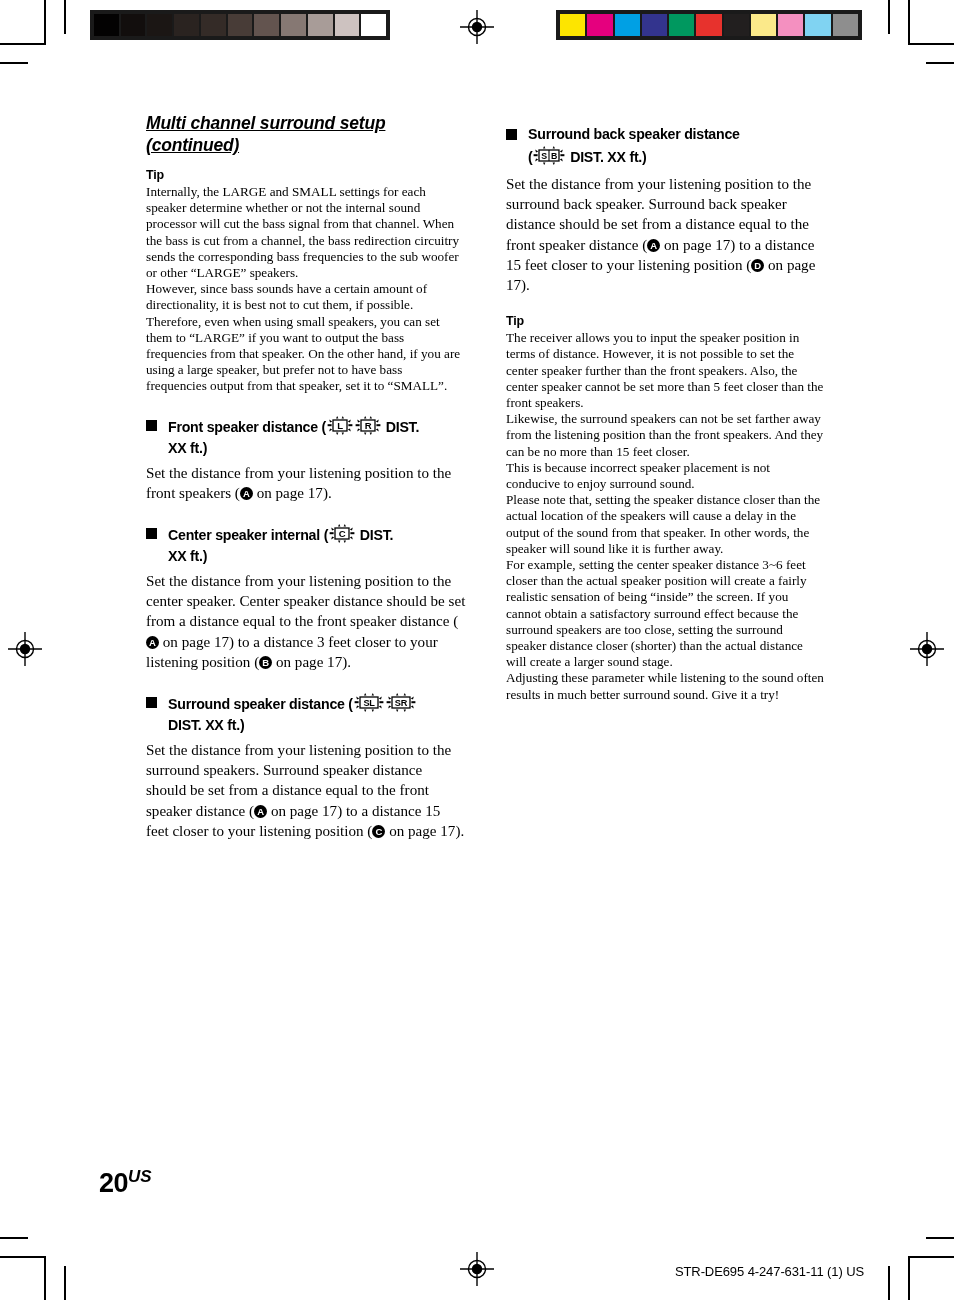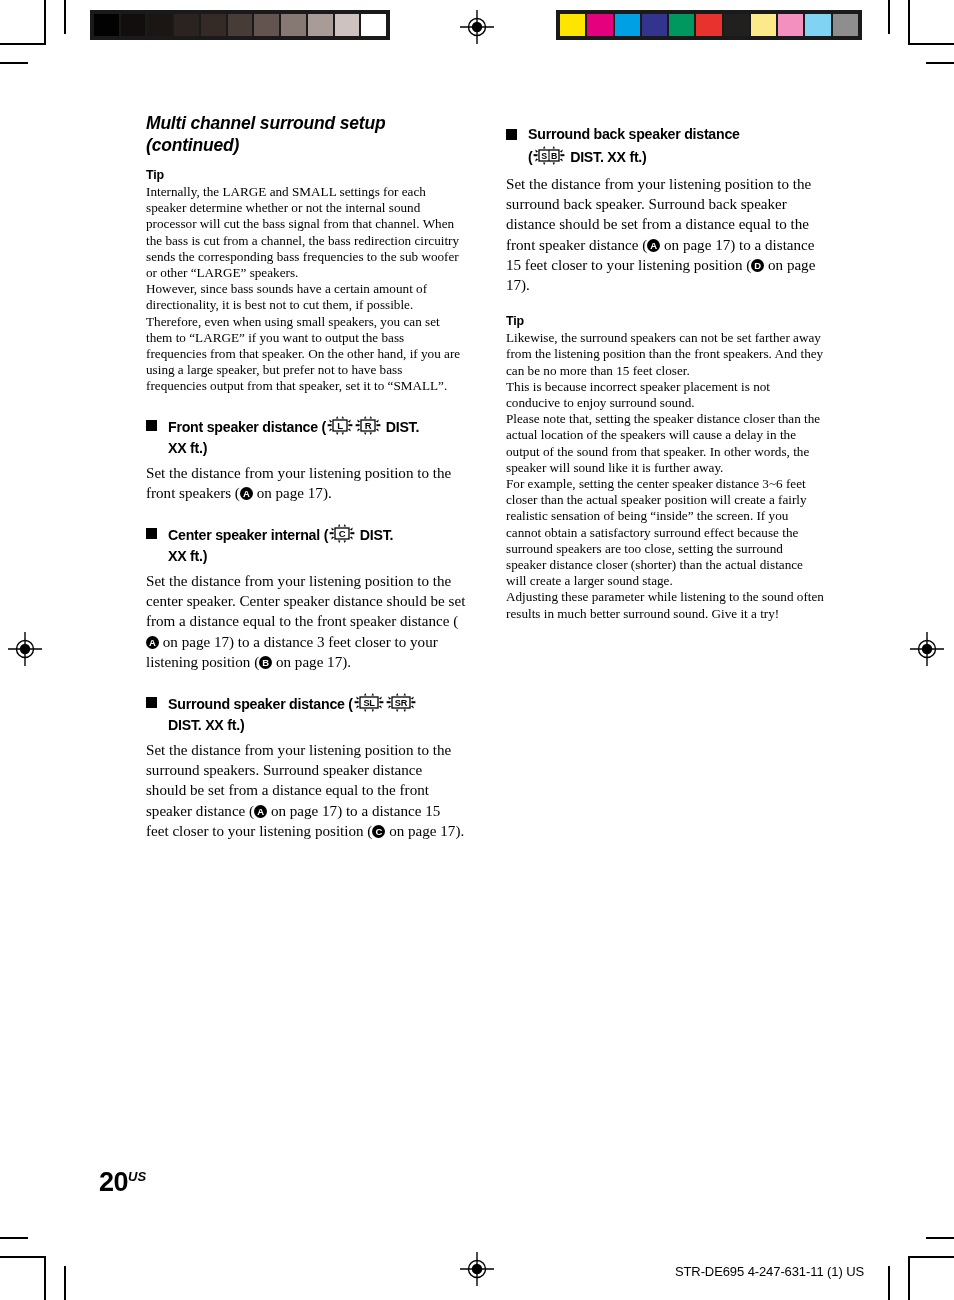--- a/index.html
+++ b/index.html
@@ -55,21 +55,21 @@
 
   h1.title {
     font-family: "Liberation Sans", sans-serif;
     font-weight: bold;
     font-style: italic;
     font-size: 17.5px;
     line-height: 22px;
     margin: 0 0 0 0;
     letter-spacing: -0.2px;
   }
-  h1.title .line { display: block; }
+  h1.title .line { display: block; text-decoration: underline; }
 
   .tip-head {
     font-family: "Liberation Sans", sans-serif;
     font-weight: bold;
     font-size: 12.5px;
     line-height: 15px;
     margin: 12px 0 1px 0;
     letter-spacing: -0.2px;
   }
   .col-right .tip-head { margin-top: 19px; }
@@ -140,21 +140,21 @@
     position: absolute;
     left: 99px;
     top: 1163px;
     font-family: "Liberation Sans", sans-serif;
     font-weight: bold;
     font-size: 27px;
     line-height: 27px;
     letter-spacing: -0.5px;
   }
   .folio sup {
-    font-size: 13px;
+    font-size: 17px;
     font-weight: bold;
     font-style: italic;
     vertical-align: super;
     letter-spacing: 0;
   }
   .modelline {
     position: absolute;
     right: 90px;
     top: 1264px;
     font-family: "Liberation Sans", sans-serif;
@@ -376,20 +376,21 @@
             <polygon points="29.8,4.6 26.8,6.6 29.0,7.4" fill="#000"></polygon>
             <polygon points="2.2,16.4 5.2,14.4 3.0,13.6" fill="#000"></polygon>
             <polygon points="29.8,16.4 26.8,14.4 29.0,13.6" fill="#000"></polygon>
           </svg>
         </span><span> DIST. XX ft.)</span>
       </div>
 
       <p class="block body-after-head" style="margin-top:6px;"><span>Set the distance from your listening position to the surround back speaker. Surround back speaker distance should be set from a distance equal to the front speaker distance (</span><span class="cletter">A</span><span> on page 17) to a distance 15 feet closer to your listening position (</span><span class="cletter">D</span><span> on page 17).</span></p>
 
       <div class="tip-head">Tip</div>
+      <p class="body">The receiver allows you to input the speaker position in terms of distance. However, it is not possible to set the center speaker further than the front speakers. Also, the center speaker cannot be set more than 5 feet closer than the front speakers.</p>
       <p class="body">Likewise, the surround speakers can not be set farther away from the listening position than the front speakers. And they can be no more than 15 feet closer.</p>
       <p class="body">This is because incorrect speaker placement is not conducive to enjoy surround sound.</p>
       <p class="body">Please note that, setting the speaker distance closer than the actual location of the speakers will cause a delay in the output of the sound from that speaker. In other words, the speaker will sound like it is further away.</p>
       <p class="body">For example, setting the center speaker distance 3~6 feet closer than the actual speaker position will create a fairly realistic sensation of being “inside” the screen. If you cannot obtain a satisfactory surround effect because the surround speakers are too close, setting the surround speaker distance closer (shorter) than the actual distance will create a larger sound stage.</p>
       <p class="body">Adjusting these parameter while listening to the sound often results in much better surround sound. Give it a try!</p>
 
     </div>
   </div>
 
   <div class="folio"><span>20</span><sup>US</sup></div>

